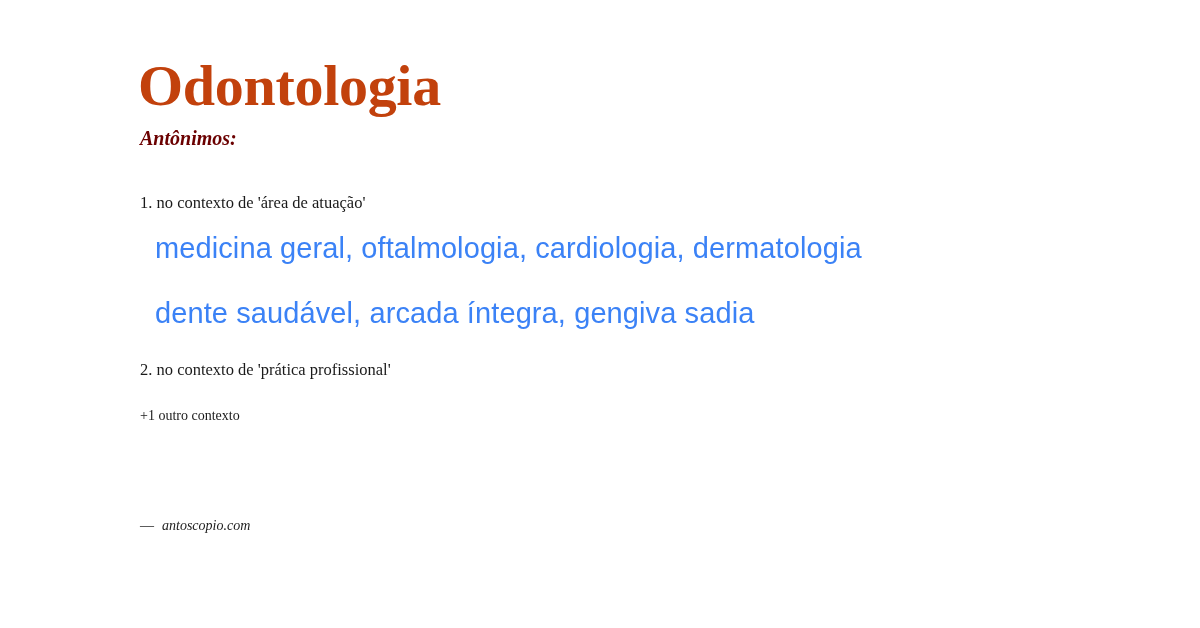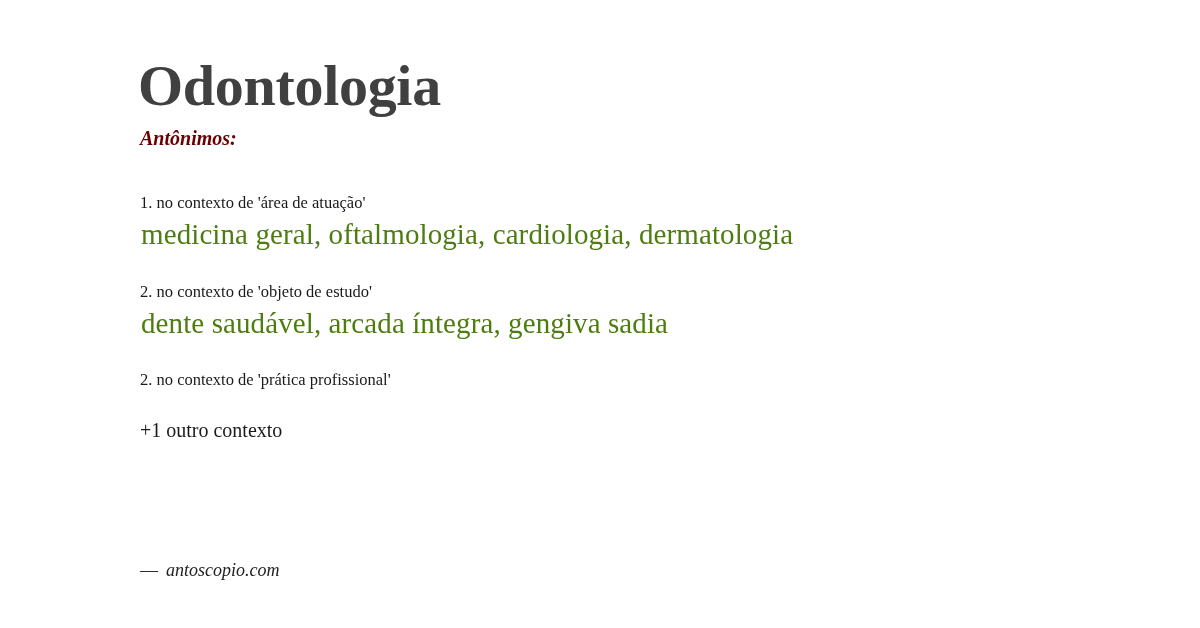--- a/index.html
+++ b/index.html
@@ -20,21 +20,21 @@
     width: 1200px;
     height: 628px;
     box-sizing: border-box;
     padding: 56px 110px 0 138px;
   }
   .title {
     font-family: "Liberation Serif", serif;
     font-weight: bold;
     font-size: 58px;
     line-height: 1.05;
-    color: #404040;
+    color: #c2410c;
     margin: 0;
     letter-spacing: -0.3px;
   }
   .subtitle {
     font-family: "Liberation Serif", serif;
     font-weight: bold;
     font-style: italic;
     font-size: 20px;
     color: #6b0000;
     margin: 10px 0 0 2px;
@@ -46,40 +46,40 @@
     margin-bottom: 28px;
   }
   .sense-label {
     font-family: "Liberation Serif", serif;
     font-size: 16.5px;
     color: #1a1a1a;
     margin: 16px 0 2px 2px;
     line-height: 1.3;
   }
   .sense-words {
-    font-family: Liberation Serif, serif;
+    font-family: Liberation Sans, sans-serif;
     font-size: 29px;
-    color: #4d7c0f;
-    margin: 3px;
+    color: #3b82f6;
+    margin: 17px;
     line-height: 1.25;
     letter-spacing: 0.1px;
   }
   .more {
     font-family: "Liberation Serif", serif;
-    font-size: 20px;
+    font-size: 14px;
     color: #1a1a1a;
     margin: 26px 0 12px 2px;
   }
   .source {
     position: absolute;
     left: 140px;
-    top: 560px;
+    top: 518px;
     font-family: "Liberation Serif", serif;
     font-style: italic;
-    font-size: 18px;
+    font-size: 14px;
     color: #222222;
   }
   .source .dash {
     font-style: normal;
     margin-right: 8px;
   }
 </style>
 </head>
 <body>
 
@@ -89,21 +89,20 @@
   <div class="subtitle">Antônimos:</div>
 
   <div class="senses">
 
     <div class="sense">
       <div class="sense-label">1. no contexto de 'área de atuação'</div>
       <div class="sense-words">medicina geral, oftalmologia, cardiologia, dermatologia</div>
     </div>
 
     <div class="sense">
-      <div class="sense-label">2. no contexto de 'objeto de estudo'</div>
       <div class="sense-words">dente saudável, arcada íntegra, gengiva sadia</div>
     </div>
 
     <div class="sense">
       <div class="sense-label">2. no contexto de 'prática profissional'</div>
     </div>
 
   </div>
 
   <div class="more">+1 outro contexto</div>

